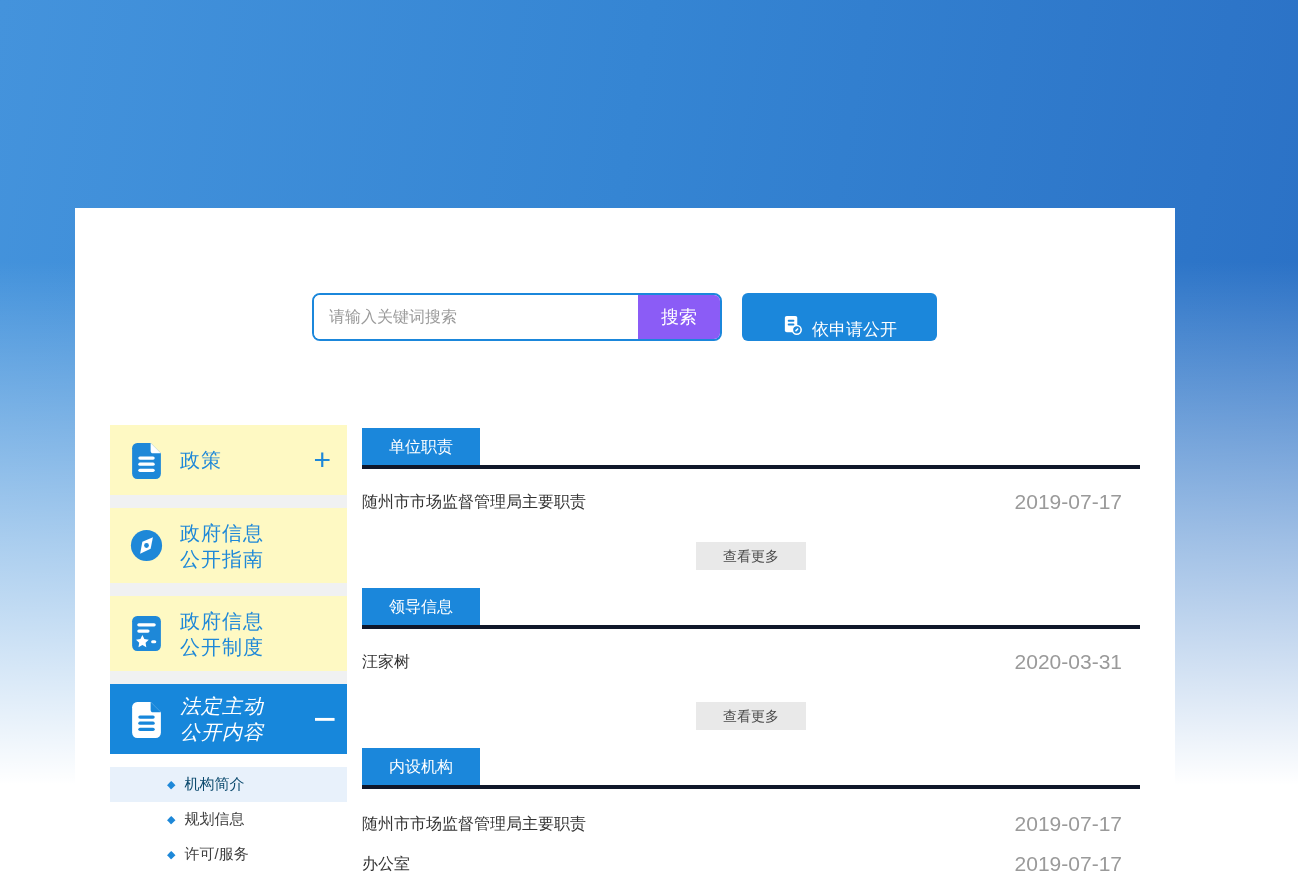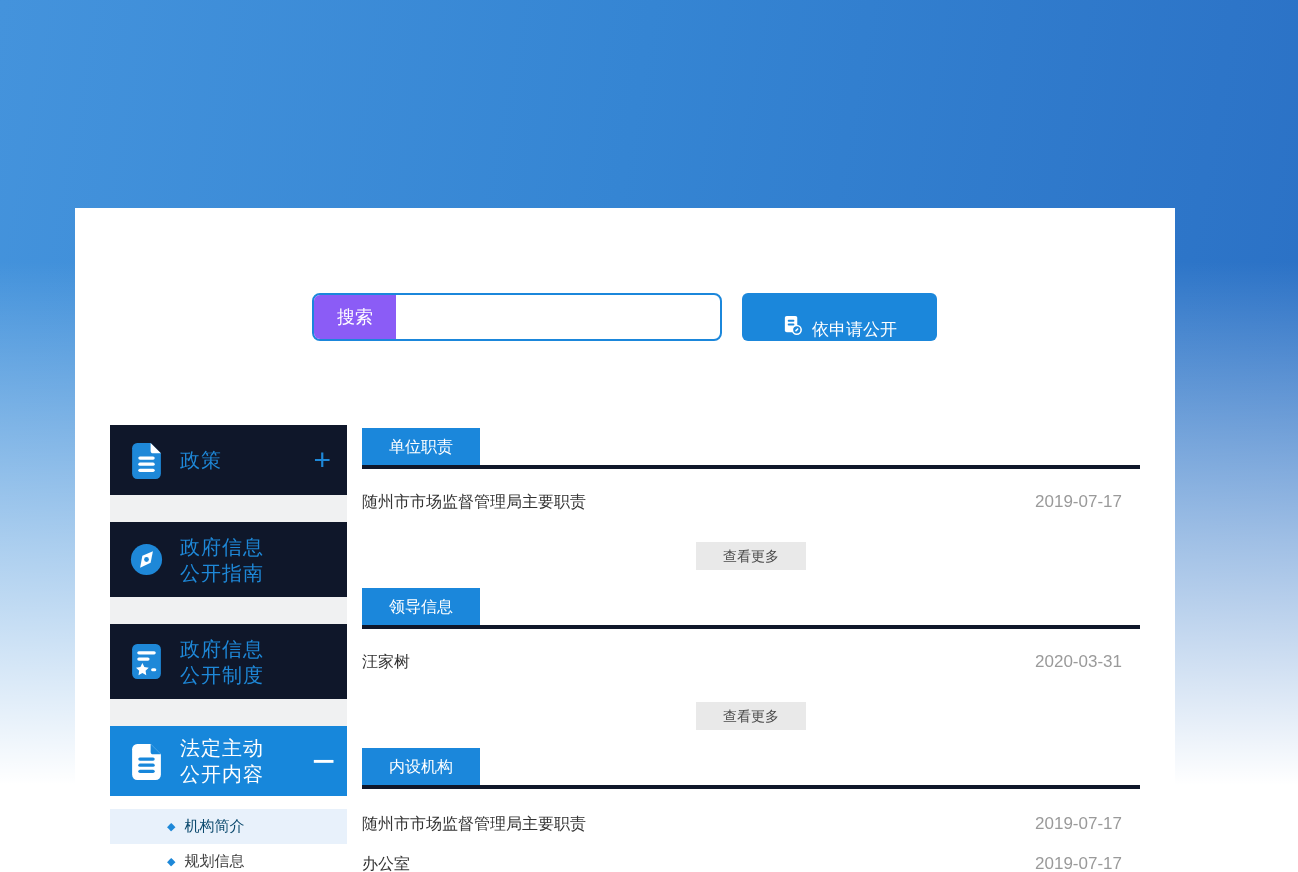--- a/index.html
+++ b/index.html
@@ -22,60 +22,61 @@
   .search-input { flex:1; border:none; outline:none; padding:0 15px; font-size:16px; color:#333; font-family:inherit; }
   .search-input::placeholder { color:#9b9b9b; }
   .search-btn { width:82px; border:none; background:#8b5cf6; color:#fff; font-size:18px; cursor:pointer; font-family:inherit; }
   .apply-btn { margin-left:20px; width:195px; height:48px; border:none; border-radius:6px; background:#1b87db; color:#fff;
     font-size:17px; display:flex; align-items:flex-end; justify-content:center; gap:9px; cursor:pointer; font-family:inherit; }
 
   
   .body-row { display:flex; margin-top:84px; padding:0 35px; align-items:flex-start; }
   .sidebar { width:237px; flex:none; }
   .nav-group { background:#f0f1f2; }
-  .nav-item { background:#0f172a; display:flex; align-items:center; padding:0 16px 0 20px; margin-bottom:27px; cursor:pointer; }
+  .nav-item { background:#fef9c3; display:flex; align-items:center; padding:0 16px 0 20px; margin-bottom:13px; cursor:pointer; }
   .nav-item:last-child { margin-bottom:0; }
   .h70 { height:70px; } .h75 { height:75px; }
   .nav-icon { width:33px; height:37px; margin-right:17px; flex:none; }
   .nav-icon svg { width:100%; height:100%; display:block; }
   .nav-label { font-size:20px; line-height:26px; color:#1e88d8; white-space:pre-line; letter-spacing:1px; }
   .nav-toggle { margin-left:auto; color:#1e88d8; font-size:30px; font-weight:300; line-height:1; }
-  .nav-item.active { background:#1787db; }
+  .nav-item.active { background:#1787db;font-style:italic; }
   .nav-item.active .nav-label { color:#fff; }
   .nav-item.active .nav-toggle { color:#fff; font-weight:bold; font-size:26px; display:inline-block; transform:scaleX(1.5); }
 
   .submenu { background:#fff; padding-top:13px; }
   .sub-item { height:35px; display:flex; align-items:center; padding-left:57px; font-size:15px; color:#3f3f3f; cursor:pointer; }
   .sub-item .bullet { color:#1e88d8; font-size:11px; margin-right:9px; }
   .sub-item.selected { background:#e8f1fb; }
   .sub-item.selected .sub-label { color:#0c4a6e; }
 
   .content { flex:1; margin-left:15px; padding-top:3px; }
   .section { margin-bottom:18px; }
   .sec-head { border-bottom:4px solid #0f172a; }
   .sec-tab { display:inline-block; background:#1b87db; color:#fff; font-size:16px; line-height:37px; padding:0 27px; }
   .sec-rows { padding-top:8px; }
   .sec-rows.tight { padding-top:15px; }
   .sec-row { display:flex; justify-content:space-between; align-items:center; height:50px; }
   .tight .sec-row { height:40px; }
   .row-title { font-size:16px; color:#333; cursor:pointer; }
-  .row-date { font-size:17px; color:#9a9a9a; padding-right:18px; }
+  .row-date { font-size:21px; color:#9a9a9a; padding-right:18px; }
   .more-wrap { text-align:center; margin-top:15px; }
   .more-btn { display:inline-block; border:none; background:#e9e9e9; color:#4a4a4a; font-size:14px; line-height:28px; padding:0 27px; cursor:pointer; font-family:inherit; }
 </style>
 </head>
 <body>
 
 <div class="page">
 
 
   <div class="card">
 
     <div class="search-row">
       <div class="search-box">
+        <input class="search-input" type="text" placeholder="请输入关键词搜索" style="">
         <button class="search-btn">搜索</button>
       </div>
       <button class="apply-btn">
         <span class="apply-ic">
           <svg width="21" height="21" viewBox="0 0 22 22">
             <rect x="3" y="1" width="13" height="17" rx="2" fill="#fff"></rect>
             <rect x="6" y="5" width="7" height="2" rx="1" fill="#1b87db"></rect>
             <rect x="6" y="9" width="7" height="2" rx="1" fill="#1b87db"></rect>
             <circle cx="15.5" cy="15.5" r="4.6" fill="#1b87db" stroke="#fff" stroke-width="1.6"></circle>
             <rect x="14.7" y="13.4" width="1.7" height="4.2" rx="0.85" transform="rotate(45 15.5 15.5)" fill="#fff"></rect>

